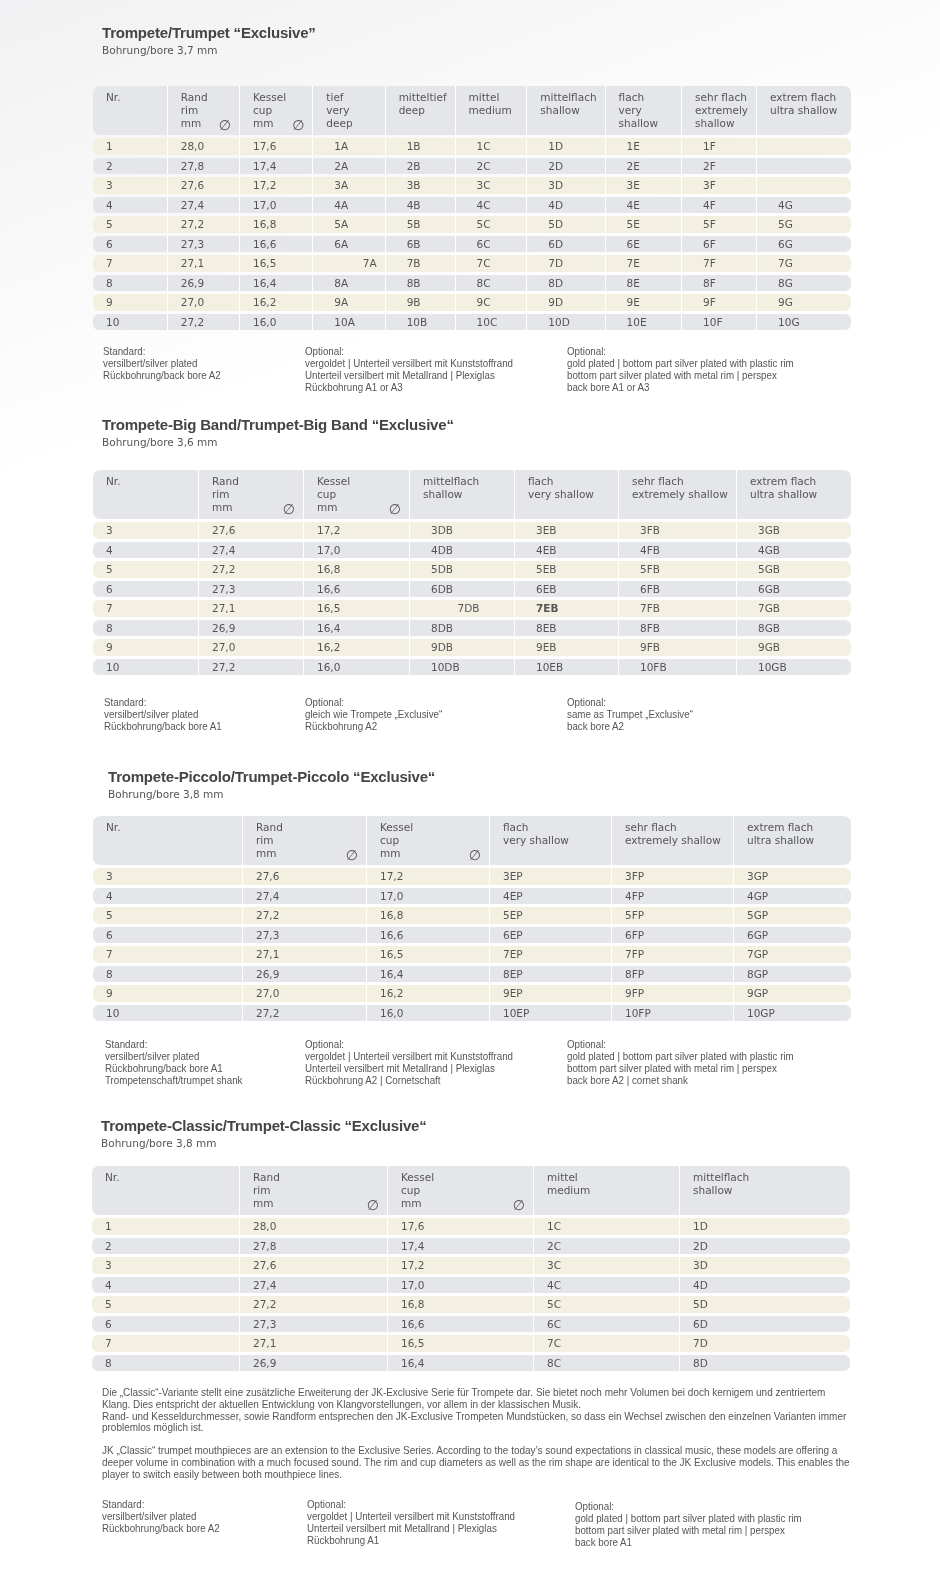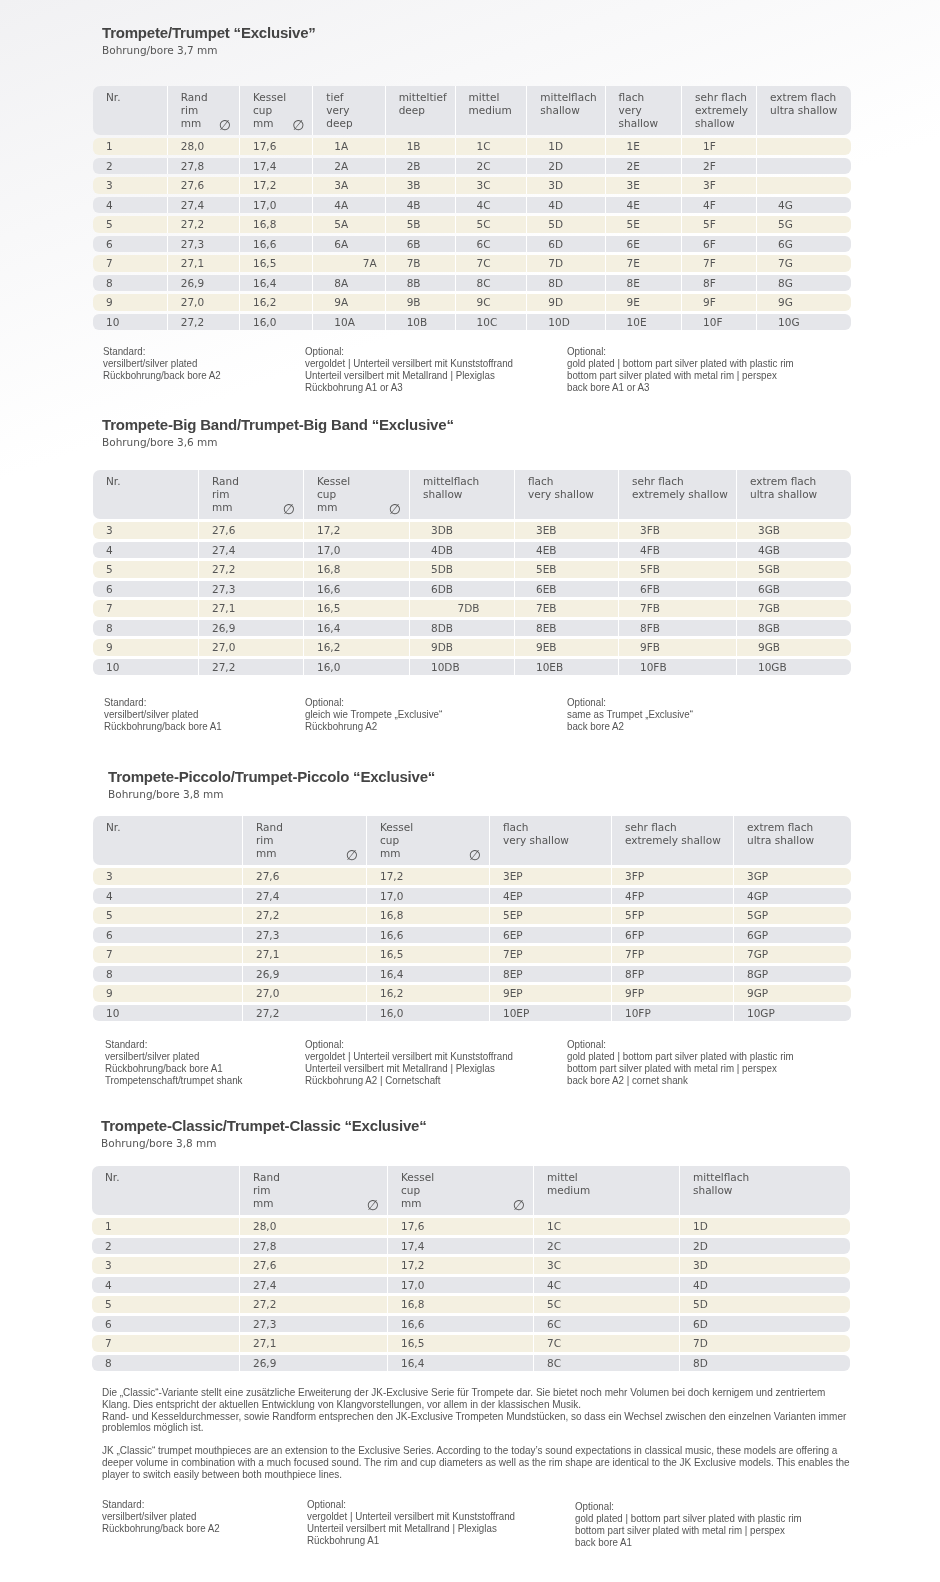--- a/index.html
+++ b/index.html
@@ -340,21 +340,21 @@
           <td style="padding-left: 21px;">6DB</td>
           <td style="padding-left: 21px;">6EB</td>
           <td style="padding-left: 21px;">6FB</td>
           <td style="padding-left: 21px;">6GB</td>
         </tr>
         <tr class="odd">
           <td>7</td>
           <td>27,1</td>
           <td>16,5</td>
           <td style="padding-left: 21px; text-align: center;">7DB</td>
-          <td style="padding-left: 21px;">7EB</td>
+          <td style="padding-left: 21px; font-weight: bold;">7EB</td>
           <td style="padding-left: 21px;">7FB</td>
           <td style="padding-left: 21px;">7GB</td>
         </tr>
         <tr class="even">
           <td>8</td>
           <td>26,9</td>
           <td>16,4</td>
           <td style="padding-left: 21px;">8DB</td>
           <td style="padding-left: 21px;">8EB</td>
           <td style="padding-left: 21px;">8FB</td>

